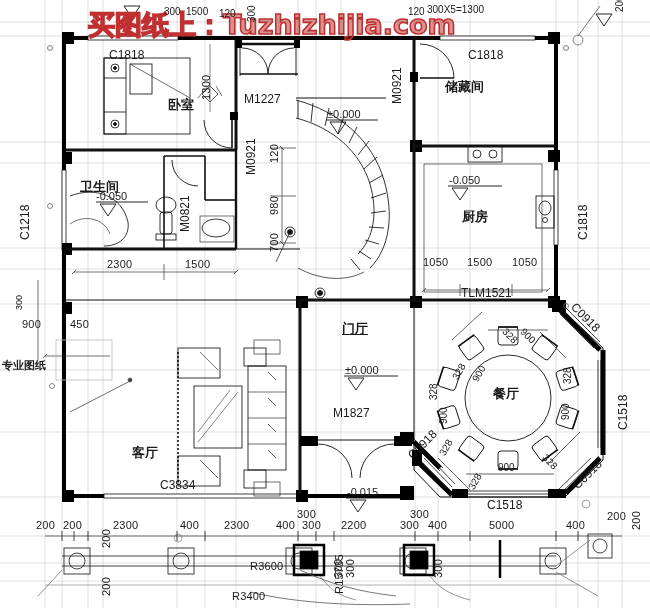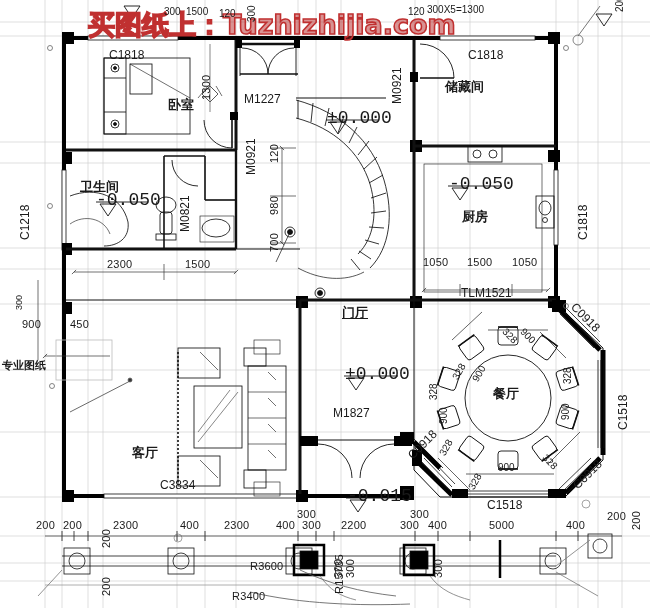--- a/index.html
+++ b/index.html
@@ -7,21 +7,21 @@
     width:650px;height:608px;position:relative;overflow:hidden;
     font-family:"Liberation Sans","DejaVu Sans",sans-serif;
     color:#111;
   }
   #plan{position:absolute;left:0;top:0;width:650px;height:608px;}
   .txt{position:absolute;white-space:nowrap;font-family:"Liberation Sans",sans-serif;color:#1a1a1a;}
   .dim{font-size:11px;letter-spacing:.2px;}
   .dimS{font-size:10px;}
   .room{font-size:13px;font-weight:700;font-family:"DejaVu Sans",sans-serif;}
   .code{font-size:12px;}
-  .elev{font-size:18px;font-family:Liberation Mono, monospace;}
+  .elev{font-size:11px;}
   .rot90{transform:rotate(-90deg);transform-origin:left top;}
   .rot45{transform:rotate(-45deg);transform-origin:left top;}
   .rotm45{transform:rotate(45deg);transform-origin:left top;}
   .rotd{transform:rotate(-60deg);transform-origin:left top;}
   .tiny{font-size:9px;}
   
   #wm{
     position:absolute;left:88px;top:8px;width:470px;height:34px;
     font-family:"DejaVu Sans",sans-serif;
     font-size:27px;font-weight:700;letter-spacing:0px;
@@ -476,21 +476,21 @@
     <path d="M124 6 L 140 6 L 132 18 Z"></path>
   </g>
 </svg>
 
 <div id="wm">买图纸上：Tuzhizhijia.com</div>
 
 <div class="txt room" style="left:168px;top:96px;">卧室</div>
 <div class="txt room" style="left:80px;top:178px;">卫生间</div>
 <div class="txt room" style="left:445px;top:78px;">储藏间</div>
 <div class="txt room" style="left:462px;top:208px;">厨房</div>
-<div class="txt room" style="left:342px;top:304px;text-decoration:underline;">门厅</div>
+<div class="txt room" style="left:342px;top:320px;text-decoration:underline;">门厅</div>
 <div class="txt room" style="left:132px;top:444px;">客厅</div>
 <div class="txt room" style="left:493px;top:385px;">餐厅</div>
 
 <div class="txt elev" style="left:327px;top:108px;">±0.000</div>
 <div class="txt elev" style="left:96px;top:190px;">-0.050</div>
 <div class="txt elev" style="left:449px;top:174px;">-0.050</div>
 <div class="txt elev" style="left:345px;top:364px;">±0.000</div>
 <div class="txt elev" style="left:347px;top:486px;">-0.015</div>
 
 <div class="txt code" style="left:109px;top:48px;">C1818</div>

